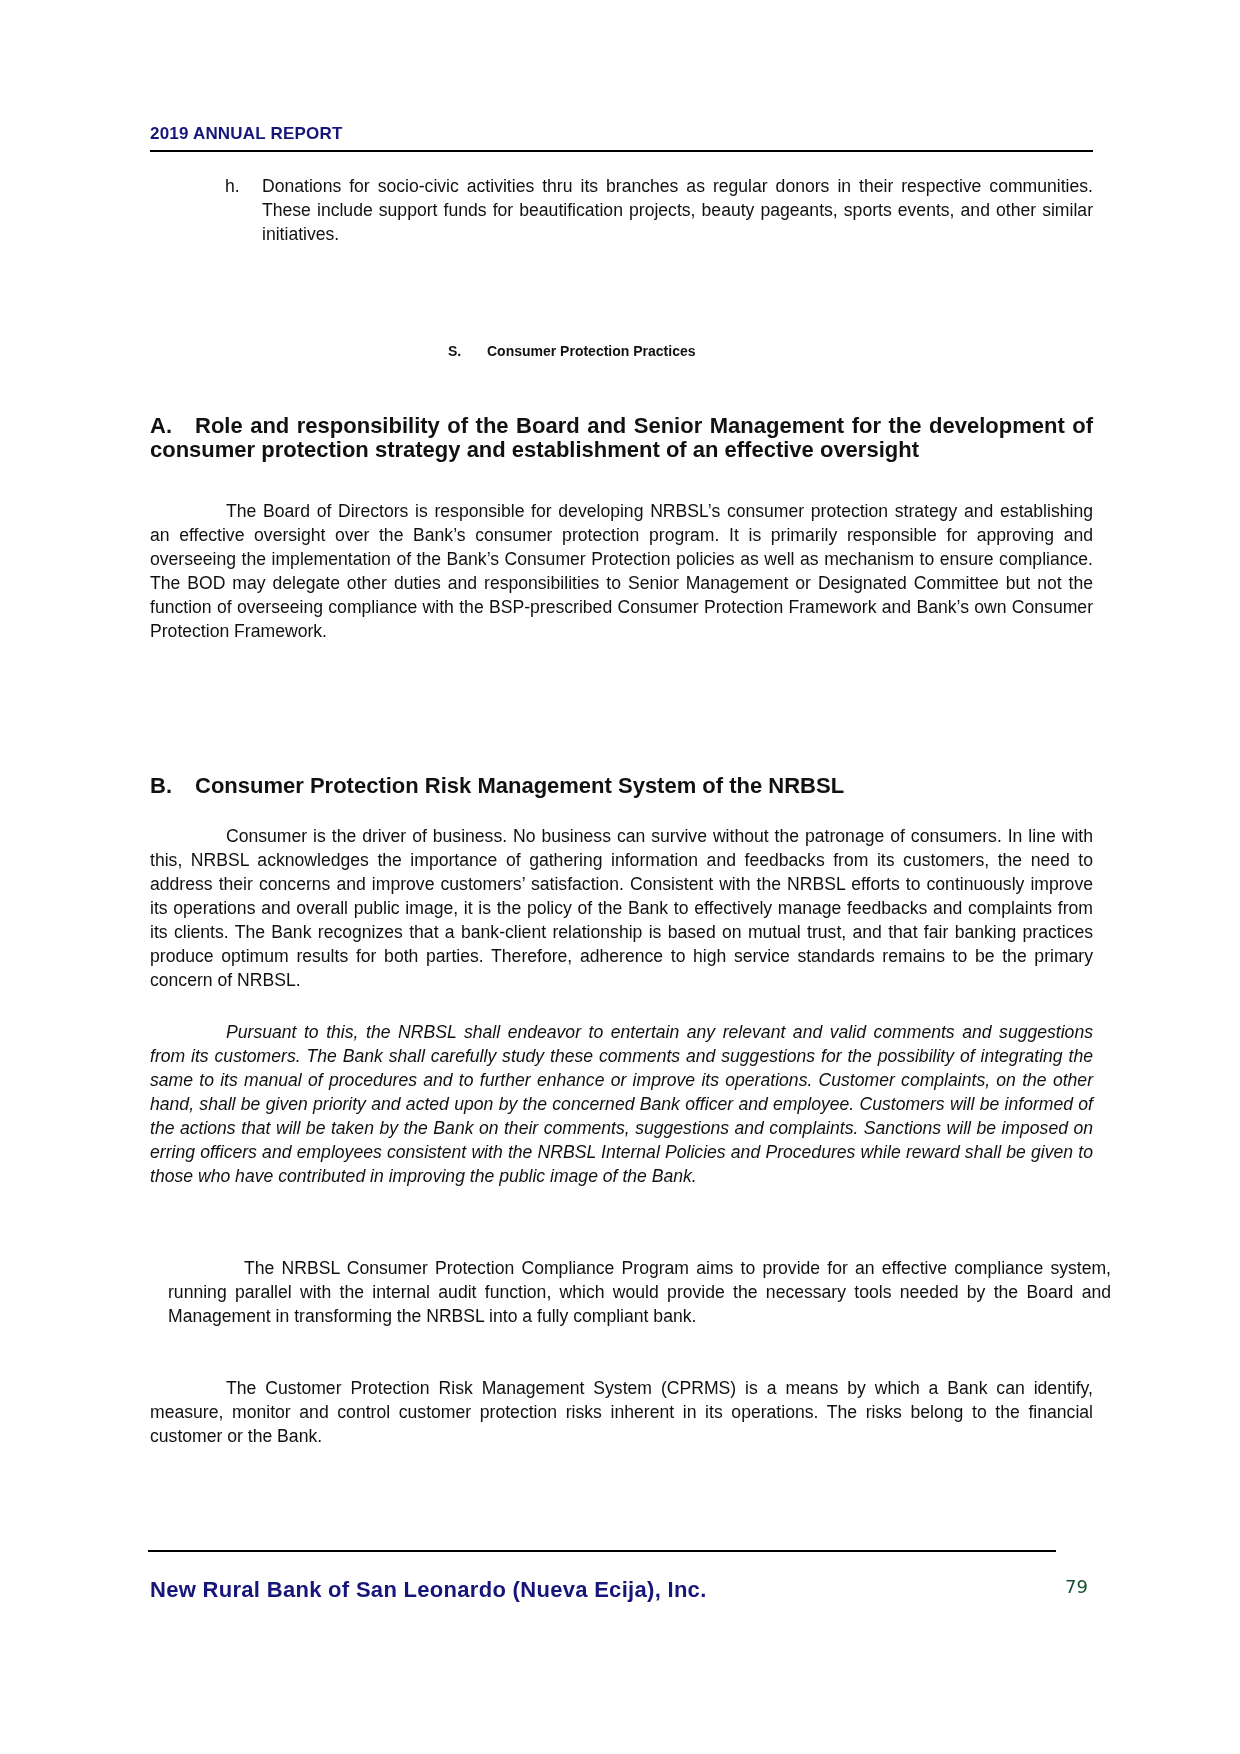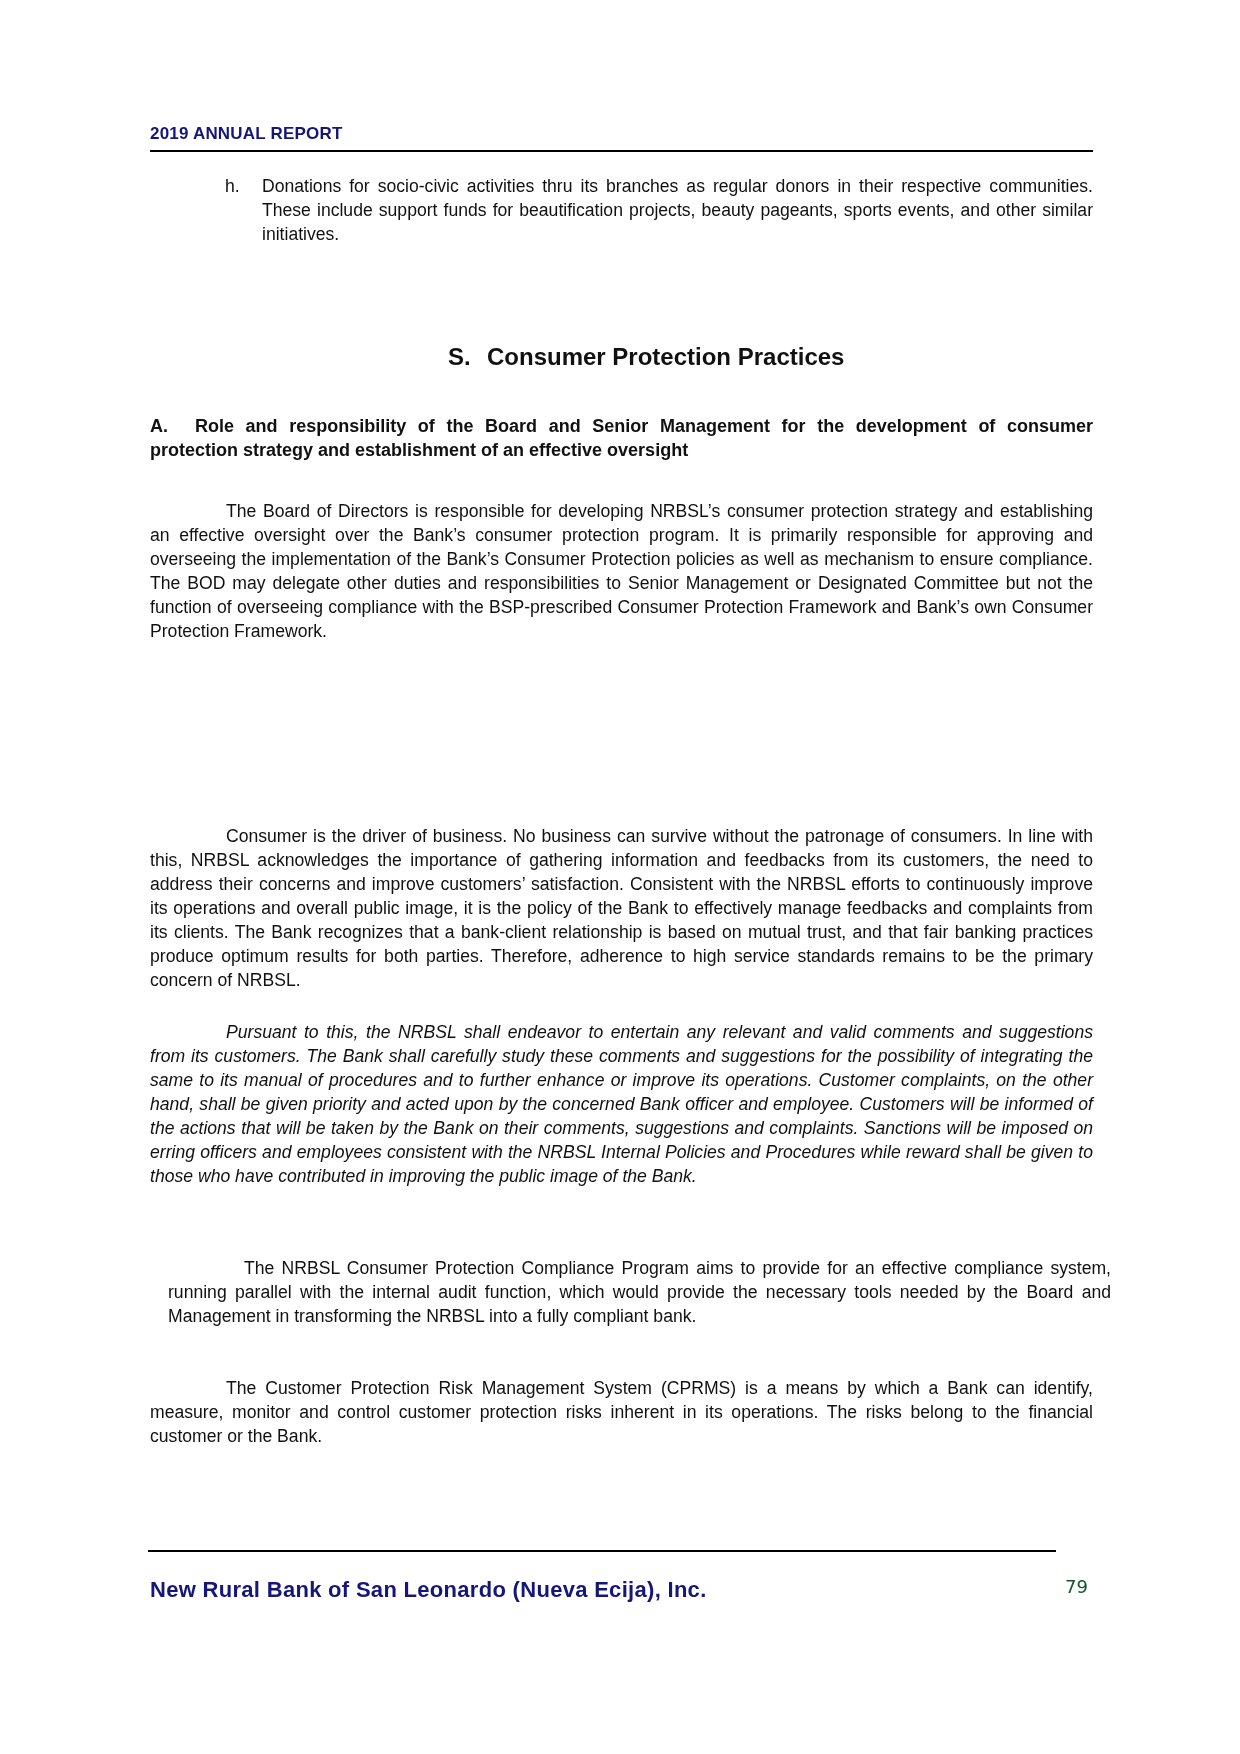--- a/index.html
+++ b/index.html
@@ -11,25 +11,25 @@
     font-size: 17px; font-weight: bold; color: #16167a; letter-spacing: 0.2px; }
   .header-rule { position: absolute; left: 150px; top: 150px; width: 943px; height: 2px; background: #000; }
 
   .body-text { font-size: 17.6px; line-height: 24px; text-align: justify; }
 
   .list-item { position: absolute; left: 225px; top: 174px; width: 868px; }
   .list-item .marker { position: absolute; left: 0; top: 0; }
   .list-item .text { margin-left: 37px; }
 
   .section-title { position: absolute; left: 448px; top: 343px;
-    font-size: 24px; font-weight: bold; white-space: nowrap; }
+    font-size: 14px; font-weight: bold; white-space: nowrap; }
   .section-title .num { display: inline-block; width: 39px; }
 
   .sub-heading { position: absolute; left: 150px; width: 943px;
-    font-size: 18px; font-weight: bold; line-height: 24px; text-align: justify; }
+    font-size: 22px; font-weight: bold; line-height: 24px; text-align: justify; }
   .sub-heading .num { display: inline-block; width: 45px; }
   .sub-heading.b .num { width: 45px; }
 
   .para { position: absolute; left: 150px; width: 943px; }
   .para .indent { display: inline-block; width: 76px; }
 
   .footer-rule { position: absolute; left: 148px; top: 1550px; width: 908px; height: 2px; background: #000; }
   .footer-org { position: absolute; left: 150px; top: 1577px;
     font-size: 22px; font-weight: bold; color: #16167a; letter-spacing: 0.3px; }
   .page-number { position: absolute; left: 1065px; top: 1576px; font-size: 18px; color: #14532d;
@@ -54,20 +54,23 @@
 
   <div class="sub-heading" style="top:414px;">
     <span class="num">A.</span><span>Role and responsibility of the Board and Senior Management for the development of consumer protection strategy and establishment of an effective oversight</span>
   </div>
 
   <div class="para body-text" style="top:499px;">
     <span class="indent"></span><span>The Board of Directors is responsible for developing NRBSL’s consumer protection strategy and establishing an effective oversight over the Bank’s consumer protection program. It is primarily responsible for approving and overseeing the implementation of the Bank’s Consumer Protection policies as well as mechanism to ensure compliance. The BOD may delegate other duties and responsibilities to Senior Management or Designated Committee but not the function of overseeing compliance with the BSP-prescribed Consumer Protection Framework and Bank’s own Consumer Protection Framework.</span>
   </div>
 
 
+  <div class="sub-heading b" style="top:774px;">
+    <span class="num">B.</span><span>Consumer Protection Risk Management System of the NRBSL</span>
+  </div>
 
   <div class="para body-text" style="top:824px;">
     <span class="indent"></span><span>Consumer is the driver of business. No business can survive without the patronage of consumers. In line with this, NRBSL acknowledges the importance of gathering information and feedbacks from its customers, the need to address their concerns and improve customers’ satisfaction. Consistent with the NRBSL efforts to continuously improve its operations and overall public image, it is the policy of the Bank to effectively manage feedbacks and complaints from its clients. The Bank recognizes that a bank-client relationship is based on mutual trust, and that fair banking practices produce optimum results for both parties. Therefore, adherence to high service standards remains to be the primary concern of NRBSL.</span>
   </div>
 
   <div class="para body-text" style="top:1020px;font-style:italic;">
     <span class="indent"></span><span>Pursuant to this, the NRBSL shall endeavor to entertain any relevant and valid comments and suggestions from its customers. The Bank shall carefully study these comments and suggestions for the possibility of integrating the same to its manual of procedures and to further enhance or improve its operations. Customer complaints, on the other hand, shall be given priority and acted upon by the concerned Bank officer and employee. Customers will be informed of the actions that will be taken by the Bank on their comments, suggestions and complaints. Sanctions will be imposed on erring officers and employees consistent with the NRBSL Internal Policies and Procedures while reward shall be given to those who have contributed in improving the public image of the Bank.</span>
   </div>
 
   <div class="para body-text" style="top:1256px;margin-left:18px;">

